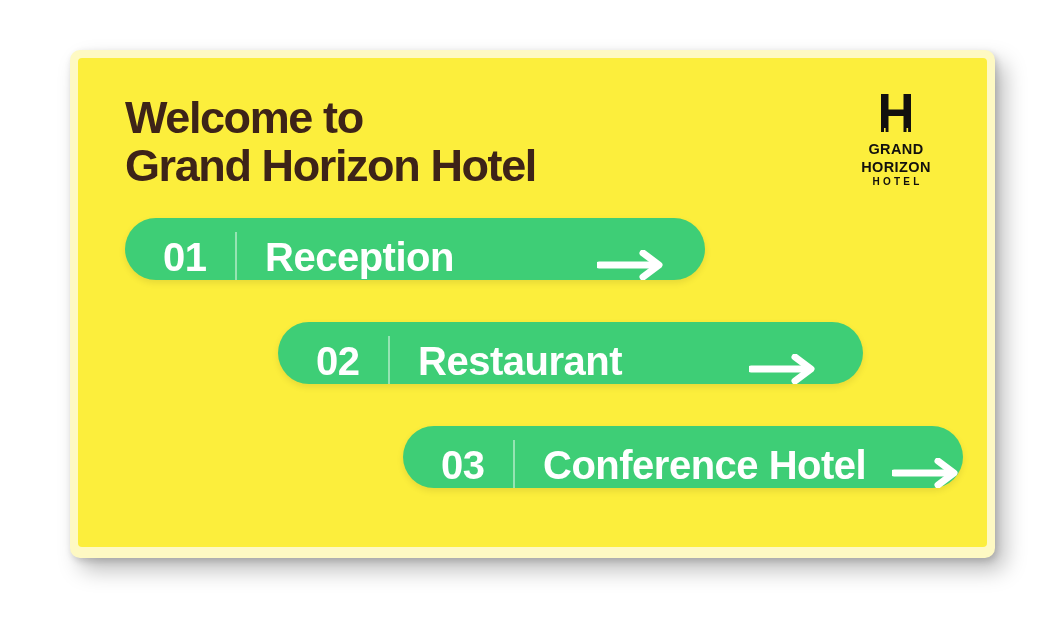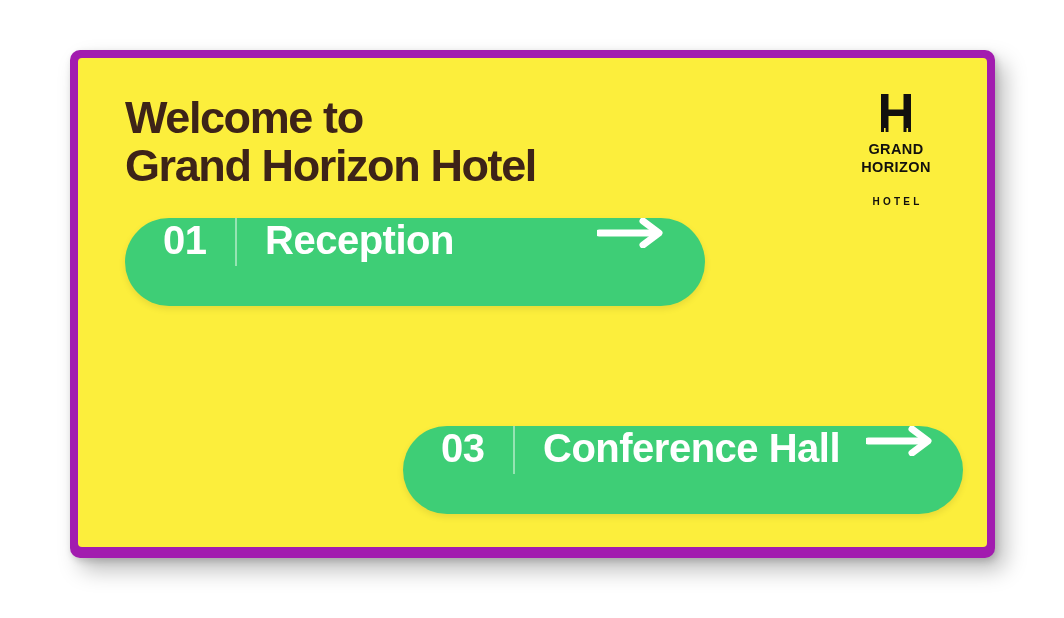--- a/index.html
+++ b/index.html
@@ -16,21 +16,21 @@
     position: relative;
   }
 
   
   .sign-frame {
     position: absolute;
     left: 70px;
     top: 50px;
     width: 925px;
     height: 508px;
-    background: #a21caf;
+    background: #fef9c3;
     border-radius: 10px;
     box-shadow: 10px 12px 22px rgba(0,0,0,0.26),
                 2px 3px 7px rgba(0,0,0,0.16);
   }
 
   .sign-face {
     position: absolute;
     left: 8px;
     top: 8px;
     right: 8px;
@@ -72,40 +72,40 @@
   .logo-line-2 {
     font-size: 14.5px;
     font-weight: bold;
     letter-spacing: 0.4px;
     line-height: 1.22;
   }
   .logo-line-3 {
     font-size: 10px;
     font-weight: bold;
     letter-spacing: 3.2px;
-    margin-top: 20px;
+    margin-top: 0;
     padding-left: 3px;
   }
 
   
   .rows {
     position: absolute;
     left: 0;
     top: 160px;
     width: 100%;
     height: 300px;
   }
 
   .pill {
     position: absolute;
-    height: 88px;
+    height: 62px;
     background: #3ECE76;
     border-radius: 46px;
     display: flex;
-    align-items: flex-start;
+    align-items: flex-end;
     color: #ffffff;
     box-shadow: 0 3px 7px rgba(0,0,0,0.09);
   }
 
   .pill-0 { left: 47px;  width: 580px; top: 0px;   }
   .pill-1 { left: 200px; width: 585px; top: 104px; }
   .pill-2 { left: 325px; width: 560px; top: 208px; }
 
   .pill-num {
     font-size: 40px;
@@ -168,26 +168,35 @@
       <div class="pill pill-0">
         <span class="pill-num">01</span>
         <span class="pill-divider"></span>
         <span class="pill-label">Reception</span>
         <svg class="pill-arrow" viewBox="0 0 68 30">
           <path d="M2 15 H60" stroke="#ffffff" stroke-width="7" stroke-linecap="round" fill="none"></path>
           <path d="M46 3 L62 15 L46 27" stroke="#ffffff" stroke-width="7" stroke-linecap="round" stroke-linejoin="round" fill="none"></path>
         </svg>
       </div>
 
-
-      <div class="pill pill-2">
-        <span class="pill-num">03</span>
+      <div class="pill pill-1">
+        <span class="pill-num">02</span>
         <span class="pill-divider"></span>
-        <span class="pill-label">Conference Hall</span>
+        <span class="pill-label">Restaurant</span>
         <svg class="pill-arrow" viewBox="0 0 68 30">
           <path d="M2 15 H60" stroke="#ffffff" stroke-width="7" stroke-linecap="round" fill="none"></path>
           <path d="M46 3 L62 15 L46 27" stroke="#ffffff" stroke-width="7" stroke-linecap="round" stroke-linejoin="round" fill="none"></path>
         </svg>
       </div>
 
+      <div class="pill pill-2">
+        <span class="pill-num">03</span>
+        <span class="pill-divider"></span>
+        <span class="pill-label">Conference Hotel</span>
+        <svg class="pill-arrow" viewBox="0 0 68 30">
+          <path d="M2 15 H60" stroke="#ffffff" stroke-width="7" stroke-linecap="round" fill="none"></path>
+          <path d="M46 3 L62 15 L46 27" stroke="#ffffff" stroke-width="7" stroke-linecap="round" stroke-linejoin="round" fill="none"></path>
+        </svg>
+      </div>
+
     </div>
   </div>
 </div>
 
 </body></html>

